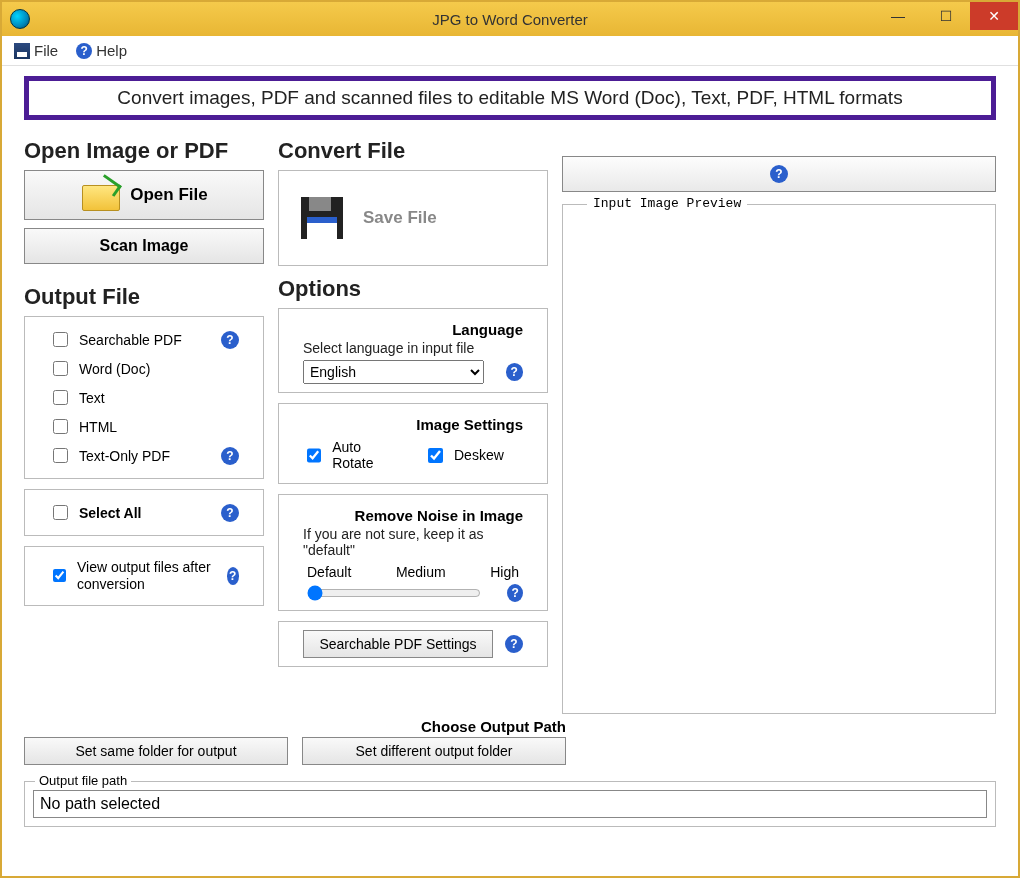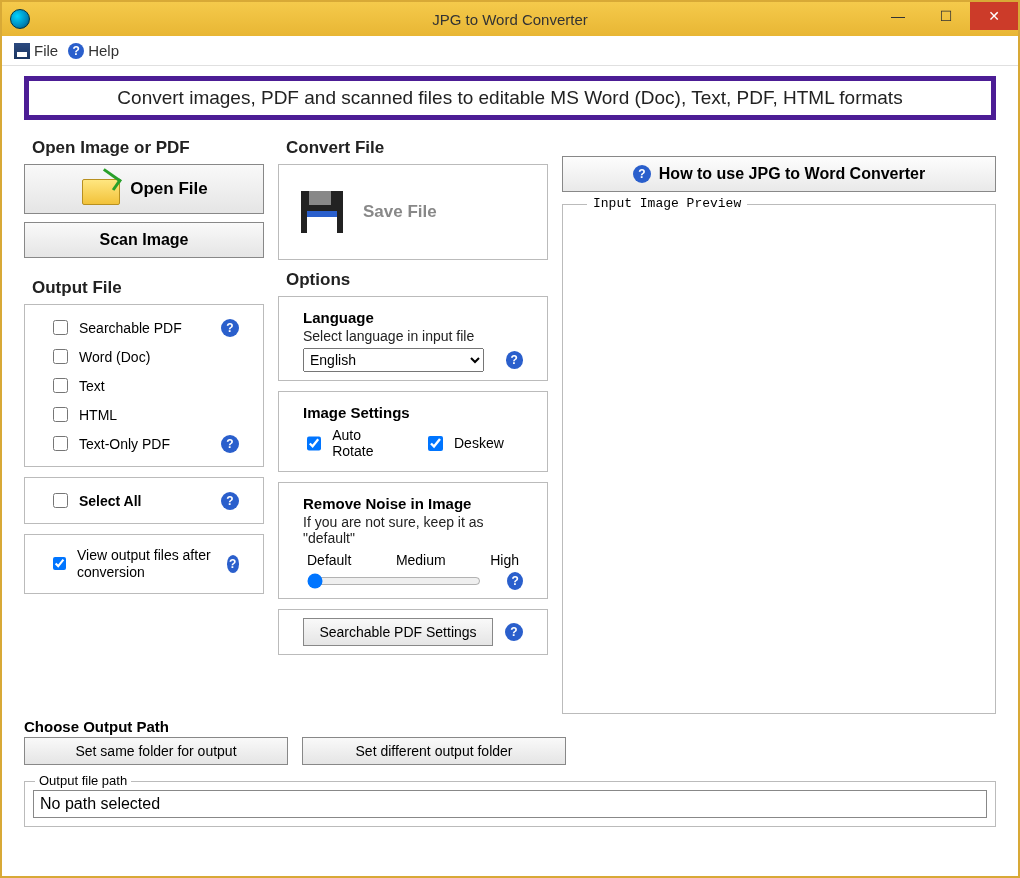--- a/index.html
+++ b/index.html
@@ -52,21 +52,21 @@
     color: #333;
     font-size: 14px;
   }
   .win-btn.close {
     background: #cc3b29;
     color: #fff;
   }
   .menubar {
     padding: 6px 12px;
     display: flex;
-    gap: 10px;
+    gap: 18px;
     align-items: flex-end;
     font-size: 15px;
     border-bottom: 1px solid #e0e0e0;
   }
   .menu-item {
     display: flex;
     align-items: center;
     gap: 4px;
     color: #333;
     cursor: pointer;
@@ -108,28 +108,29 @@
   }
   .columns {
     display: flex;
     gap: 14px;
   }
   .col-left { width: 240px; }
   .col-mid  { width: 270px; }
   .col-right{ flex: 1; }
   .section-title {
     font-weight: bold;
-    font-size: 17px;
-    margin: 4px 0 6px 8px;
+    font-size: 22px;
+    margin: 4px 0 6px 0;
     color: #222;
   }
   .sub-title {
     font-weight: bold;
     font-size: 15px;
     margin: 4px 0 2px 0;
+    text-align: right;
   }
   .btn {
     border: 1px solid #888;
     background: linear-gradient(#f9f9f9, #e5e5e5);
     font-size: 15px;
     padding: 8px;
     cursor: pointer;
     display: flex;
     align-items: center;
     justify-content: center;
@@ -422,21 +423,20 @@
             <span>Searchable PDF Settings</span>
           </button>
           <span class="help-dot">?</span>
         </div>
       </div>
 
       <div class="col-right">
         <div style="height:22px"></div>
         <button class="howto-btn">
           <span class="help-dot" style="margin:0">?</span>
-          <span>How to use JPG to Word Converter</span>
         </button>
         <div class="preview-field">
           <span class="legend">Input Image Preview</span>
         </div>
       </div>
     </div>
 
     <div style="width:542px">
       <div class="sub-title" style="margin-top:4px">Choose Output Path</div>
       <div class="row" style="gap:14px">

